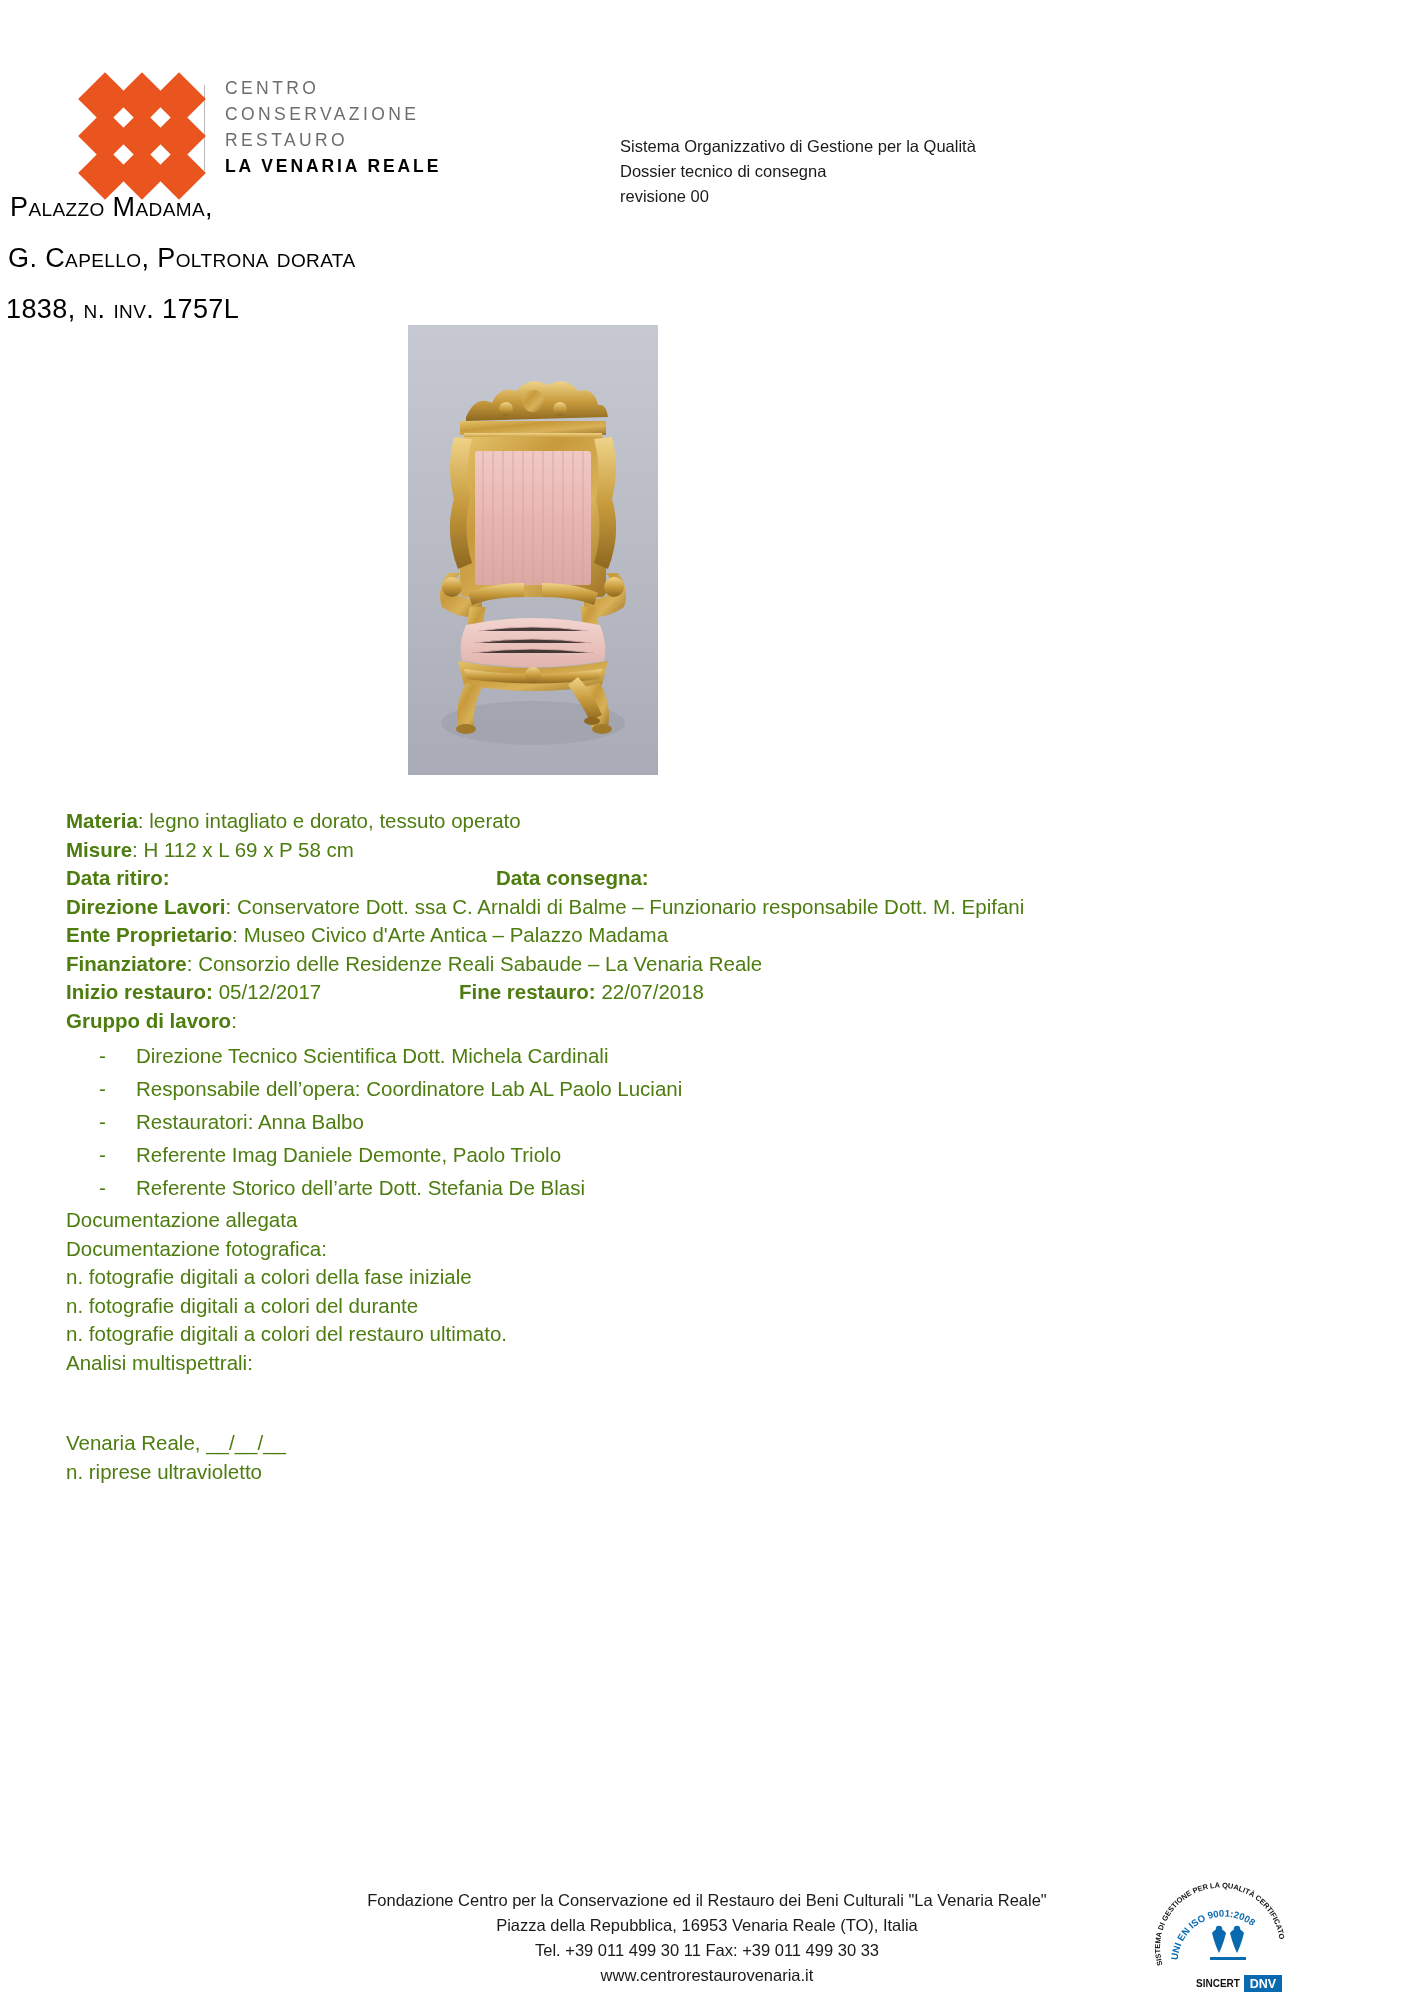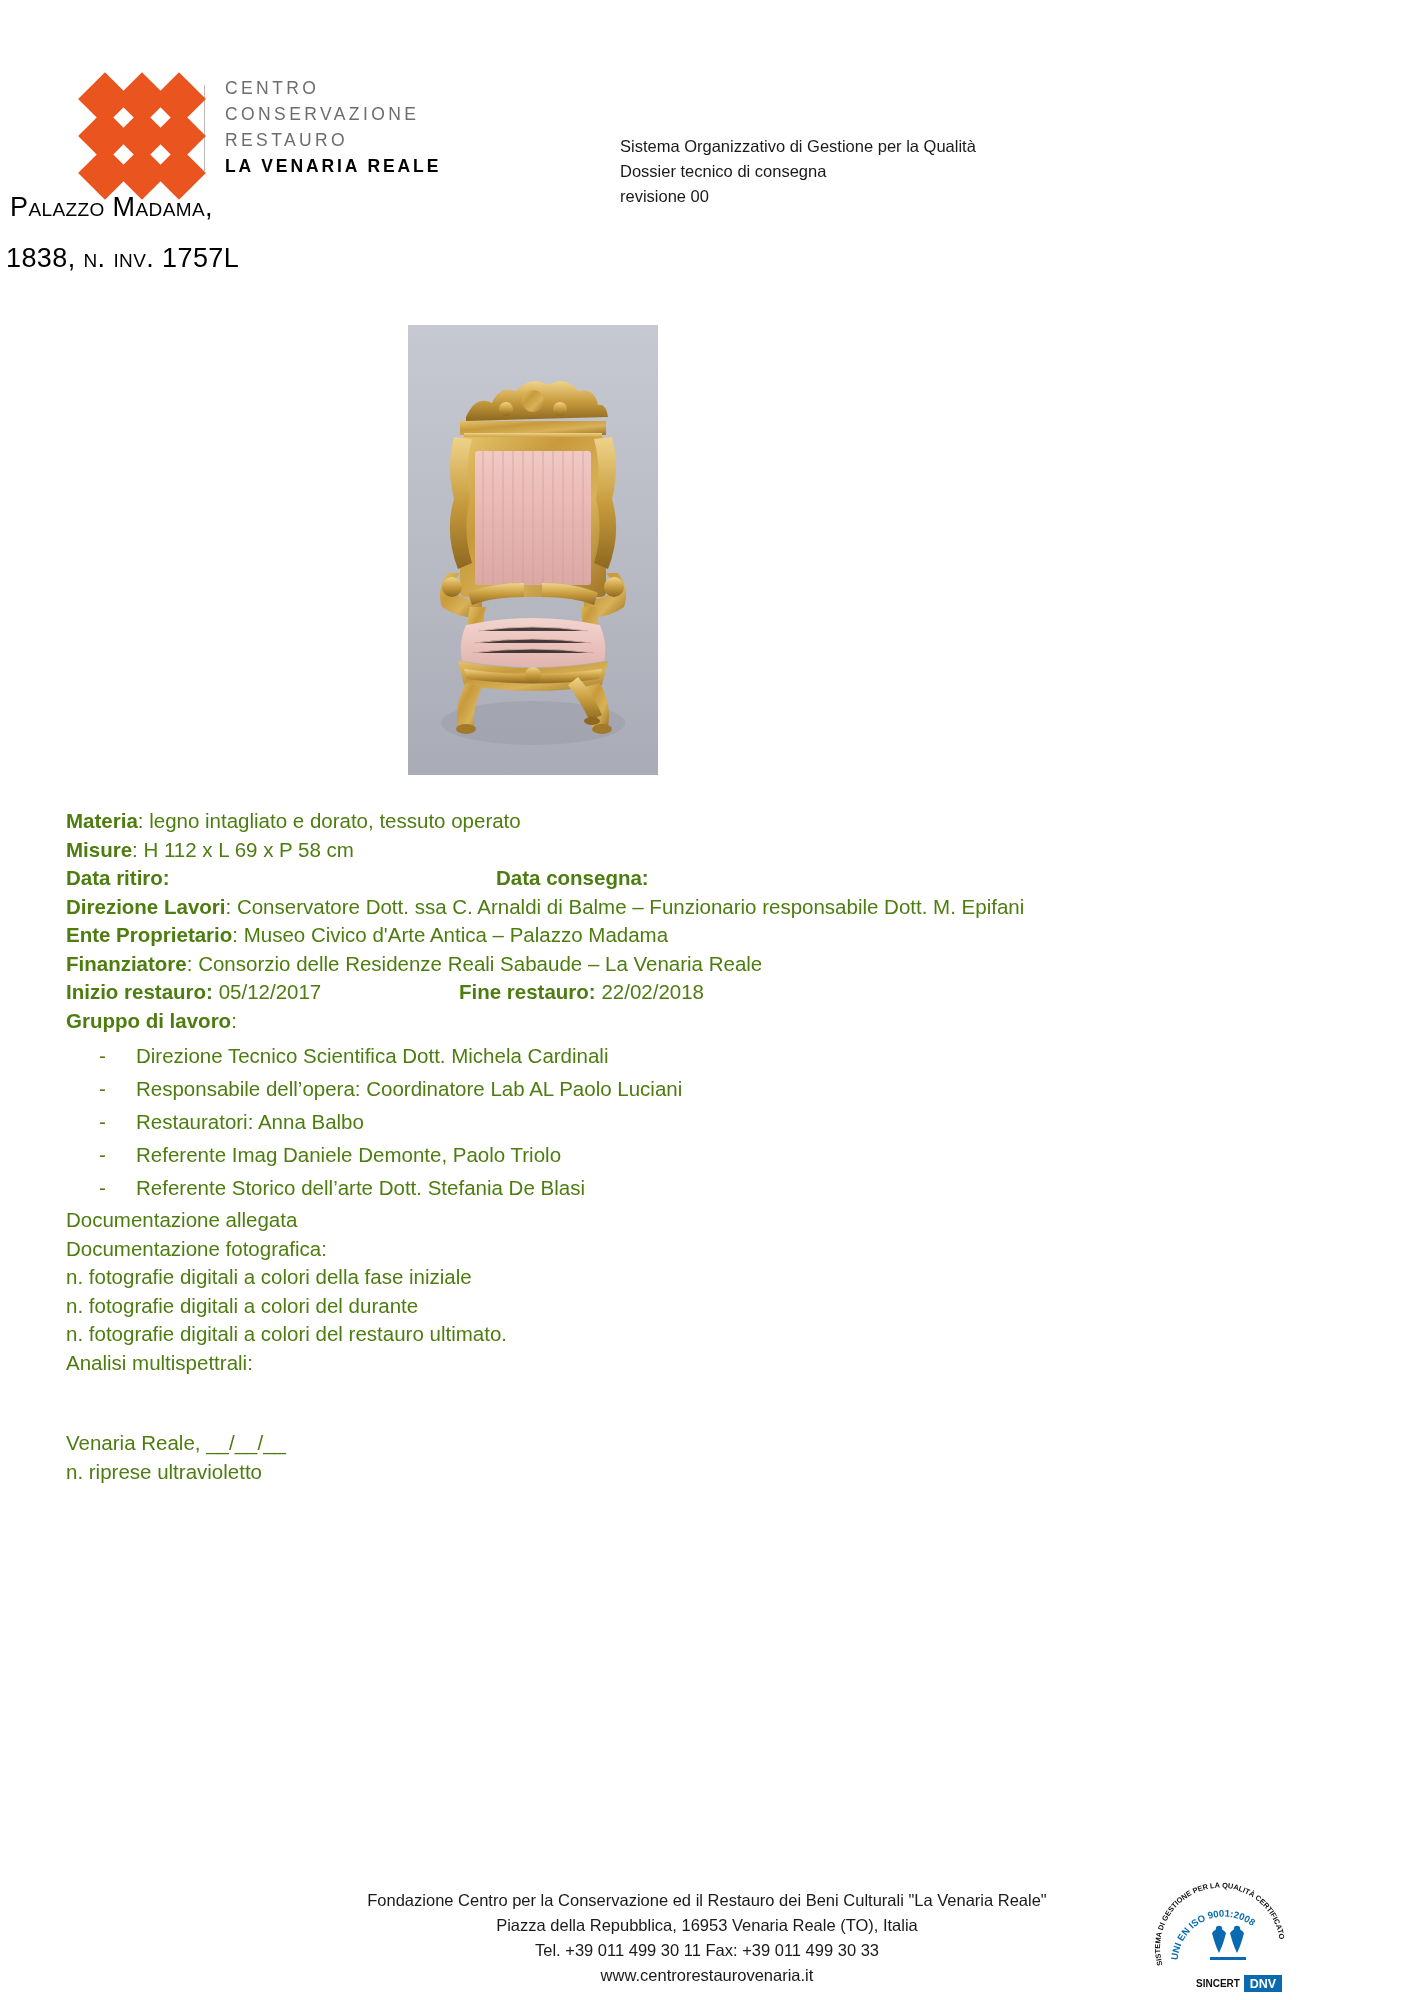--- a/index.html
+++ b/index.html
@@ -178,20 +178,21 @@
     <div class="header-meta">
       <div>Sistema Organizzativo di Gestione per la Qualità</div>
       <div>Dossier  tecnico di consegna</div>
       <div>revisione 00</div>
     </div>
 
   </div>
 
   <div class="title-block">
     <div class="title-line t1">Palazzo Madama,</div>
+    <div class="title-line t2">G. Capello, Poltrona dorata</div>
     <div class="title-line t3">1838, n. inv. 1757L</div>
   </div>
 
   <div class="photo-wrap">
     <svg class="photo-svg" viewBox="0 0 250 450" xmlns="http://www.w3.org/2000/svg">
       <defs>
         <linearGradient id="bg" x1="0" y1="0" x2="0" y2="1">
           <stop offset="0%" stop-color="#c6c9d1"></stop>
           <stop offset="55%" stop-color="#b7bac3"></stop>
           <stop offset="100%" stop-color="#a9acb6"></stop>
@@ -302,21 +303,21 @@
       <b>Ente Proprietario</b><span>: Museo Civico d'Arte Antica – Palazzo Madama</span>
     </div>
 
     <div class="body-line">
       <b>Finanziatore</b><span>: Consorzio delle Residenze Reali Sabaude – La Venaria Reale</span>
     </div>
 
     <div class="body-line two-col">
       <b>Inizio restauro:</b>
       <span>05/12/2017</span>
-      <span class="col2b"><b>Fine restauro:</b> <span>22/02/2018</span></span>
+      <span class="col2b"><b>Fine restauro:</b> <span>22/07/2018</span></span>
     </div>
 
     <div class="body-line">
       <b>Gruppo di lavoro</b><span>:</span>
     </div>
 
     <ul class="work-list">
       <li>
         <span class="dash">-</span>
         <span>Direzione Tecnico Scientifica Dott. Michela Cardinali</span>

